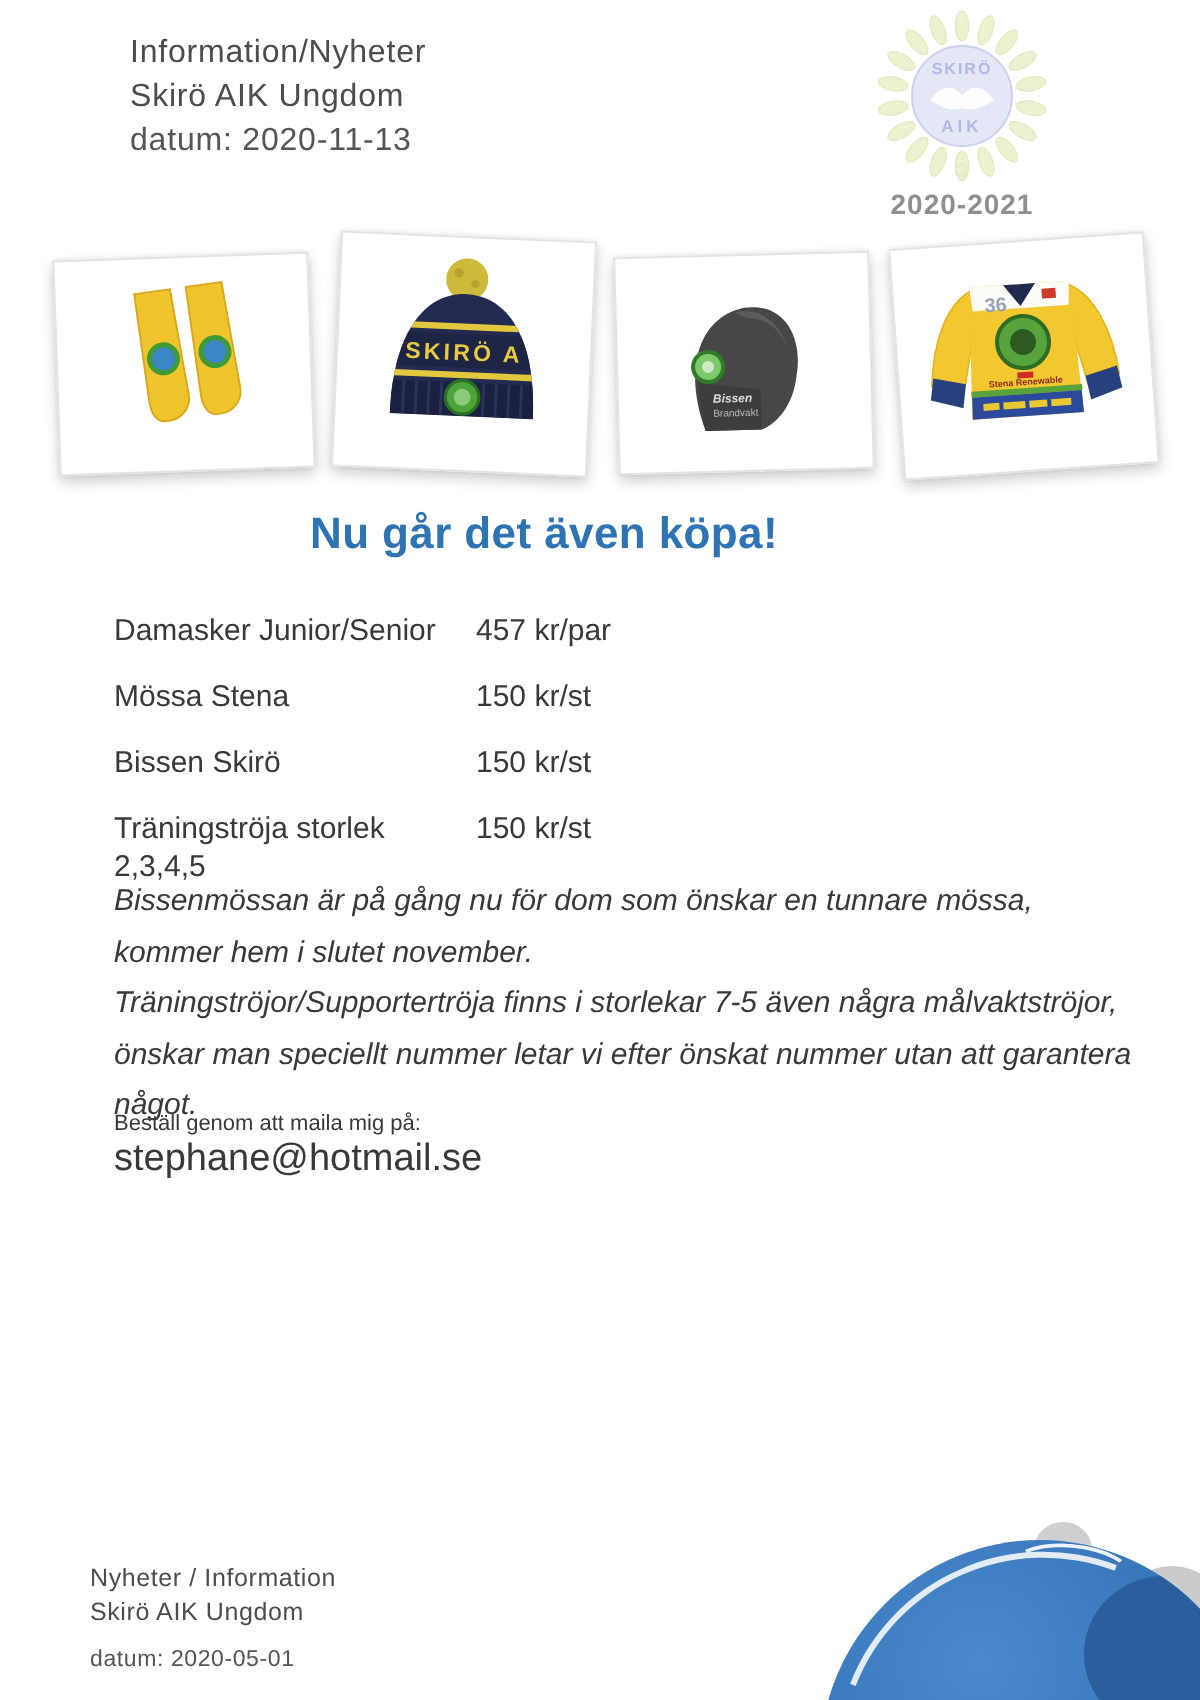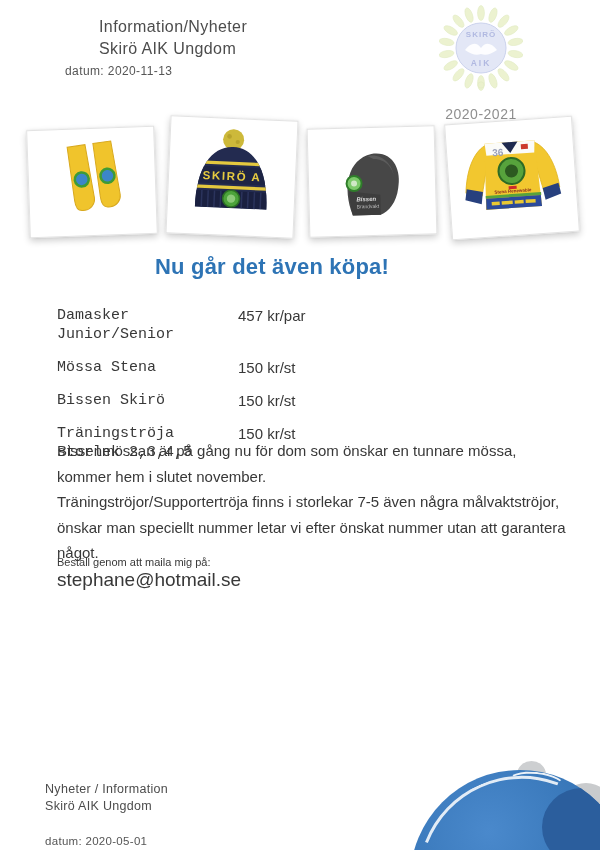--- a/index.html
+++ b/index.html
@@ -2,53 +2,53 @@
 <html><head>
 <meta charset="utf-8">
 <style>
   html,body{margin:0;padding:0;background:#fff;}
   .page{
     position:relative;width:600px;height:850px;background:#ffffff;
     overflow:hidden;font-family:"Liberation Sans","DejaVu Sans",sans-serif;color:#3a3a3a;
   }
   
   .doc-header{position:absolute;left:65px;top:16px;color:#4c4c4c;letter-spacing:.4px;}
-  .doc-header .h-line{font-size:16px;line-height:22px;margin-left:34px;}
-  .doc-header .h-date{font-size:12px;line-height:16px;margin-top:3px;color:#555;}
+  .doc-header .h-line{font-size:16px;line-height:22px;}
+  .doc-header .h-date{font-size:16px;line-height:16px;margin-top:3px;color:#555;}
   
   .logo-wrap{position:absolute;left:438px;top:4px;width:86px;text-align:center;}
   .logo-wrap svg{opacity:.5;display:block;margin:0 auto;}
-  .season{font-size:14px;font-weight:normal;color:#8f8f8f;letter-spacing:.5px;margin-top:14px;}
+  .season{font-size:14px;font-weight:bold;color:#8f8f8f;letter-spacing:.5px;margin-top:2px;}
   
   .photo-strip{position:absolute;left:28px;top:118px;width:552px;display:flex;gap:12px;}
   .photo-card{background:#fff;border:1px solid #e3e3e3;padding:7px;
     box-shadow:0 3px 7px rgba(0,0,0,.20),0 0 2px rgba(0,0,0,.08);}
   .photo-card svg{display:block;}
   .card-1{transform:rotate(-2deg);margin-top:10px;}
   .card-2{transform:rotate(2.5deg);}
   .card-3{transform:rotate(-1.5deg);margin-top:9px;}
   .card-4{transform:rotate(-4deg);margin-top:2px;}
   
   .sale-heading{position:absolute;left:0;top:254px;width:544px;text-align:center;
     font-size:22px;font-weight:bold;color:#2e74b5;letter-spacing:.2px;}
   
   .price-list{position:absolute;left:57px;top:306px;font-size:15px;color:#383838;}
   .price-row{display:flex;margin-bottom:14px;line-height:19px;}
-  .price-item{width:181px;font-family:Liberation Mono, monospace;}
+  .price-item{width:181px;}
   .price-value{white-space:nowrap;}
   
   .body-text{position:absolute;left:57px;top:438px;width:514px;font-size:15px;
-    line-height:25.5px;color:#383838;}
+    line-height:25.5px;color:#383838;font-style:italic;}
   .body-text p{margin:0;}
   .order-line{position:absolute;left:57px;top:536px;font-size:11px;color:#383838;margin-top:20px;}
   .email-line{position:absolute;left:57px;top:569px;font-size:19px;color:#383838;}
   
   .doc-footer{position:absolute;left:45px;top:781px;color:#4c4c4c;letter-spacing:.3px;}
   .doc-footer .f-line{font-size:12.5px;line-height:17px;}
-  .doc-footer .f-date{font-size:11.5px;line-height:16px;margin-top:18px;color:#555;}
+  .doc-footer .f-date{font-size:11.5px;line-height:16px;margin-top:7px;color:#555;}
   
   .sphere-zone{position:absolute;left:0;top:0;width:600px;height:850px;pointer-events:none;}
   .gray-dot-top{position:absolute;left:517px;top:761px;width:29px;height:27px;border-radius:50%;background:#cdcfd1;}
   .gray-dot-right{position:absolute;left:561px;top:783px;width:50px;height:44px;border-radius:50%;background:#c9cbcd;}
   .blue-ball{position:absolute;left:410px;top:770px;width:220px;height:220px;border-radius:50%;
     background:radial-gradient(circle at 36% 28%,#4a89cc 0%,#3877b9 45%,#2d66a8 80%);overflow:hidden;}
   .ball-blob{position:absolute;left:132px;top:18px;width:80px;height:78px;border-radius:50%;background:#2b5e9d;}
   .ball-shine{position:absolute;left:8px;top:6px;width:200px;height:198px;border-radius:50%;
     border:3px solid transparent;border-top-color:rgba(255,255,255,.85);transform:rotate(-24deg);}
   .ball-shine2{position:absolute;left:96px;top:2px;width:56px;height:22px;border-radius:50%;

